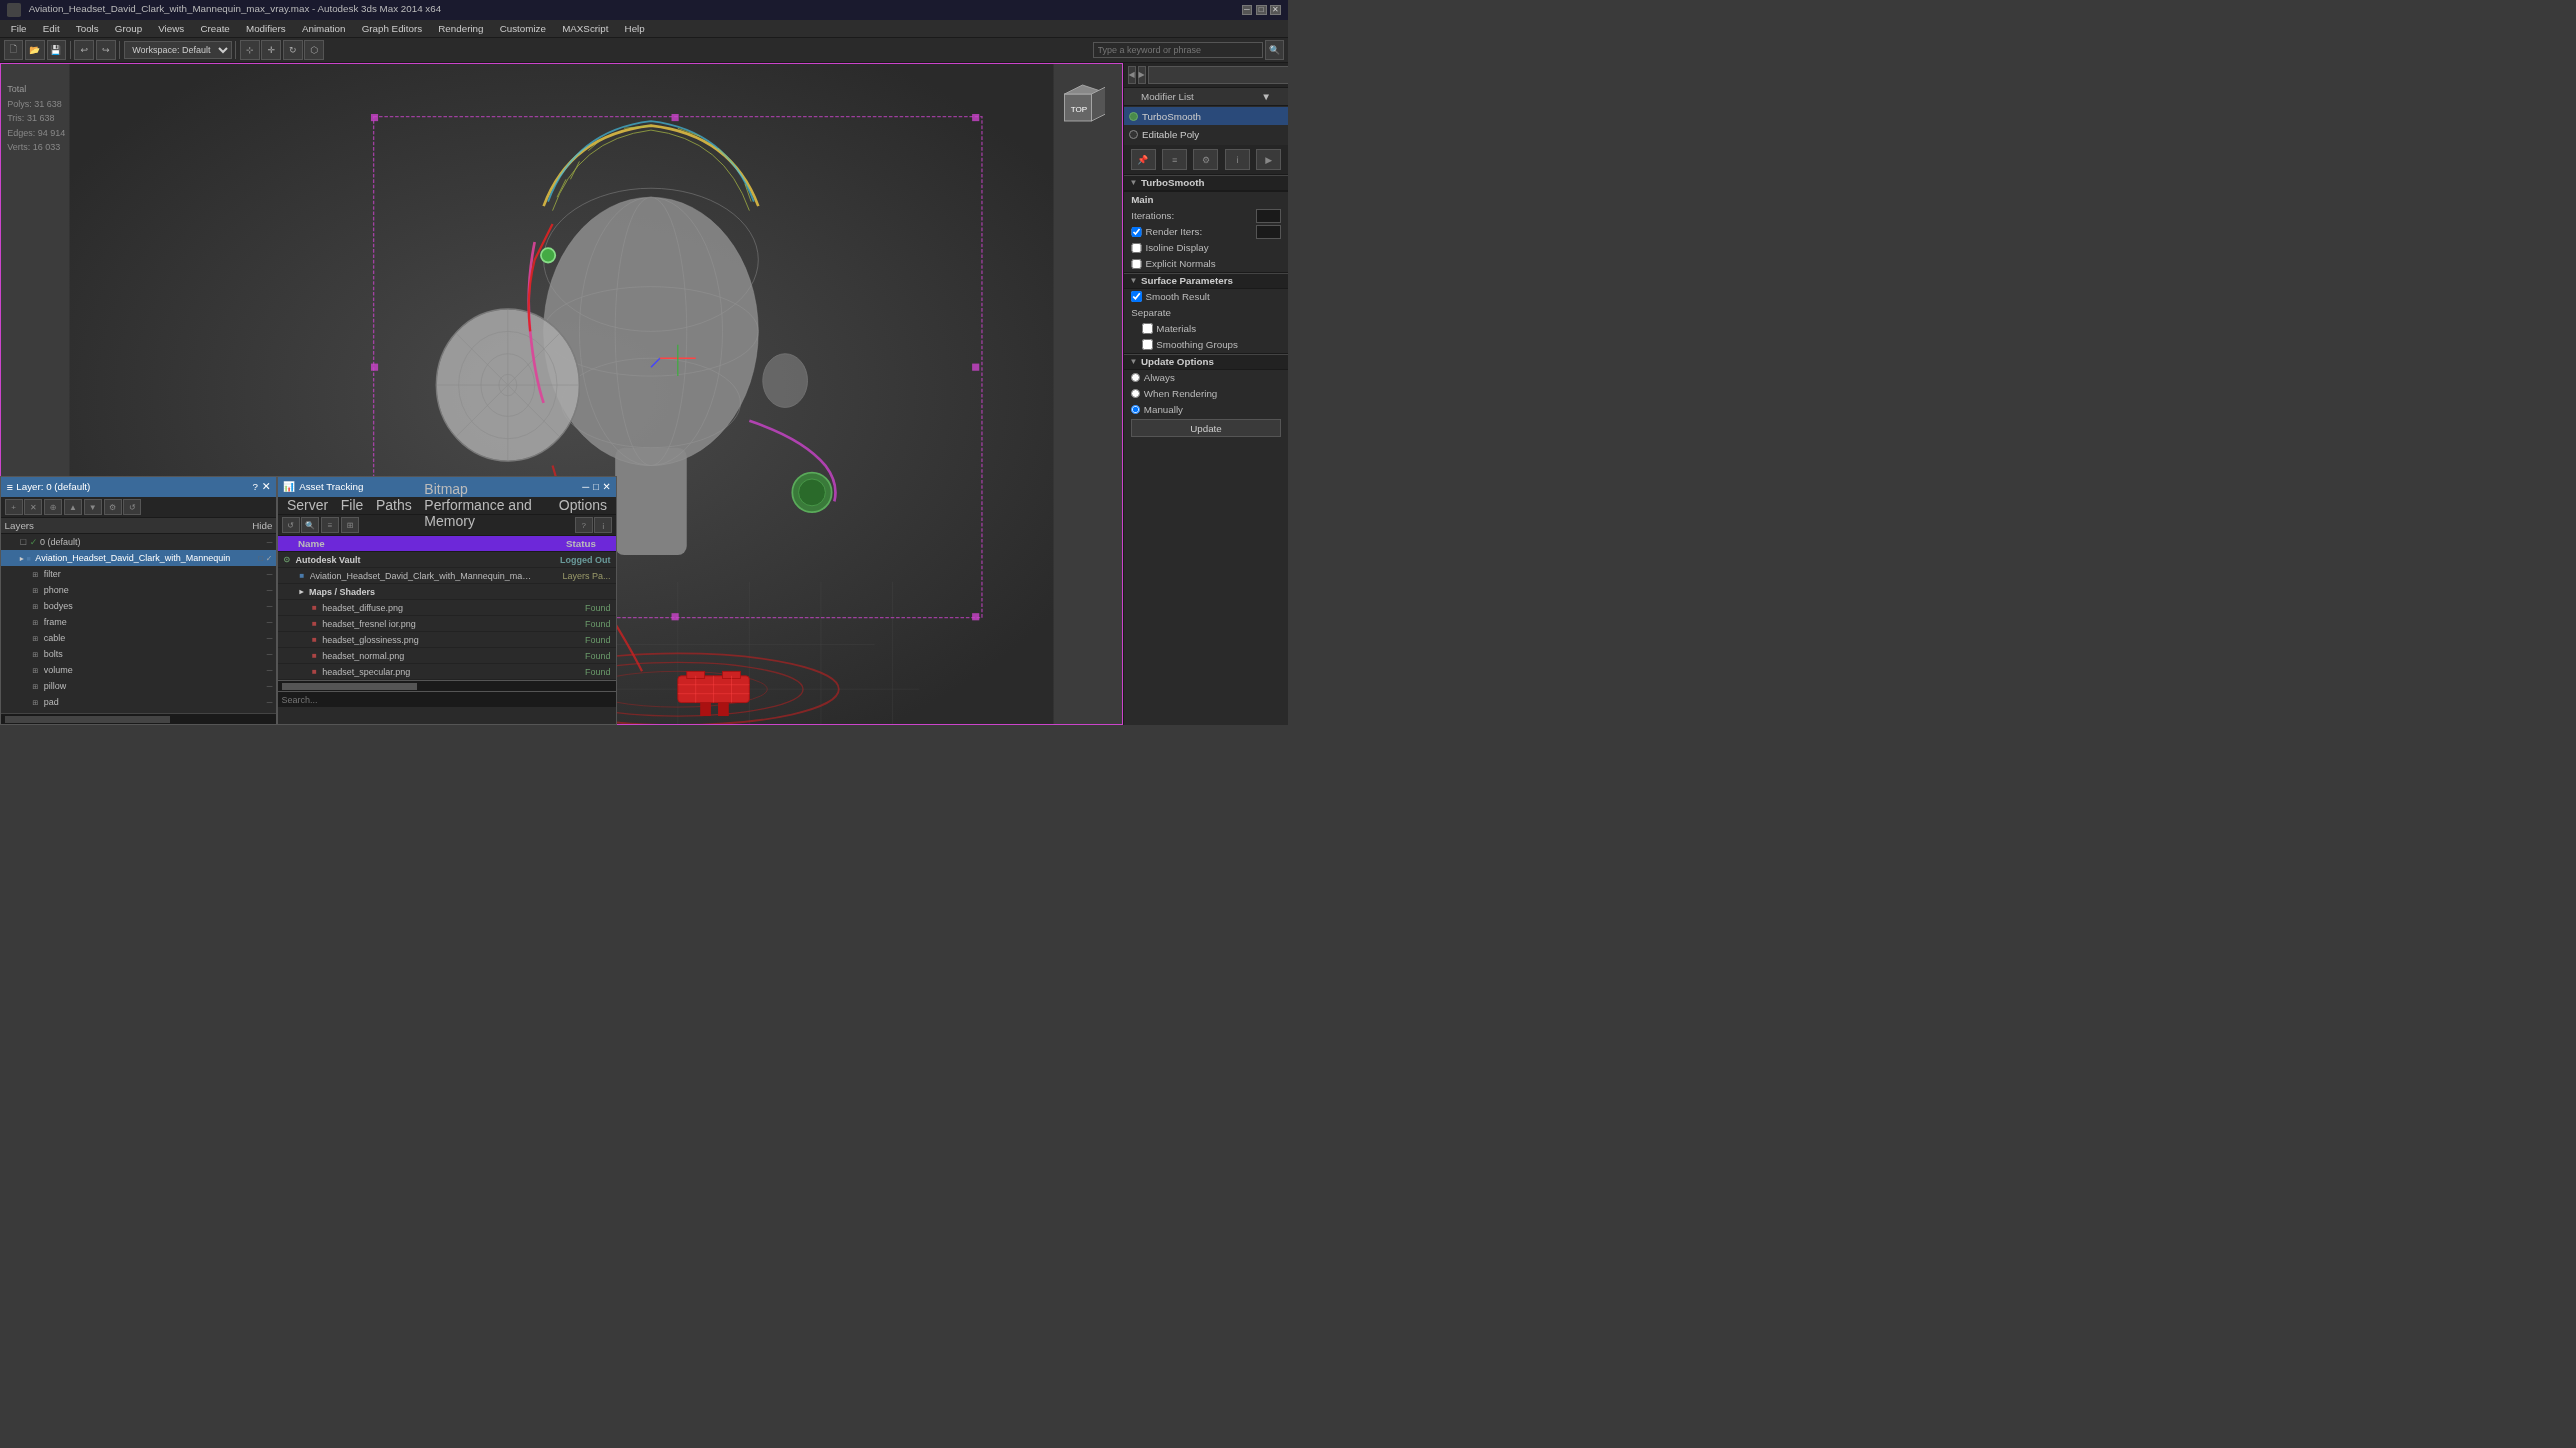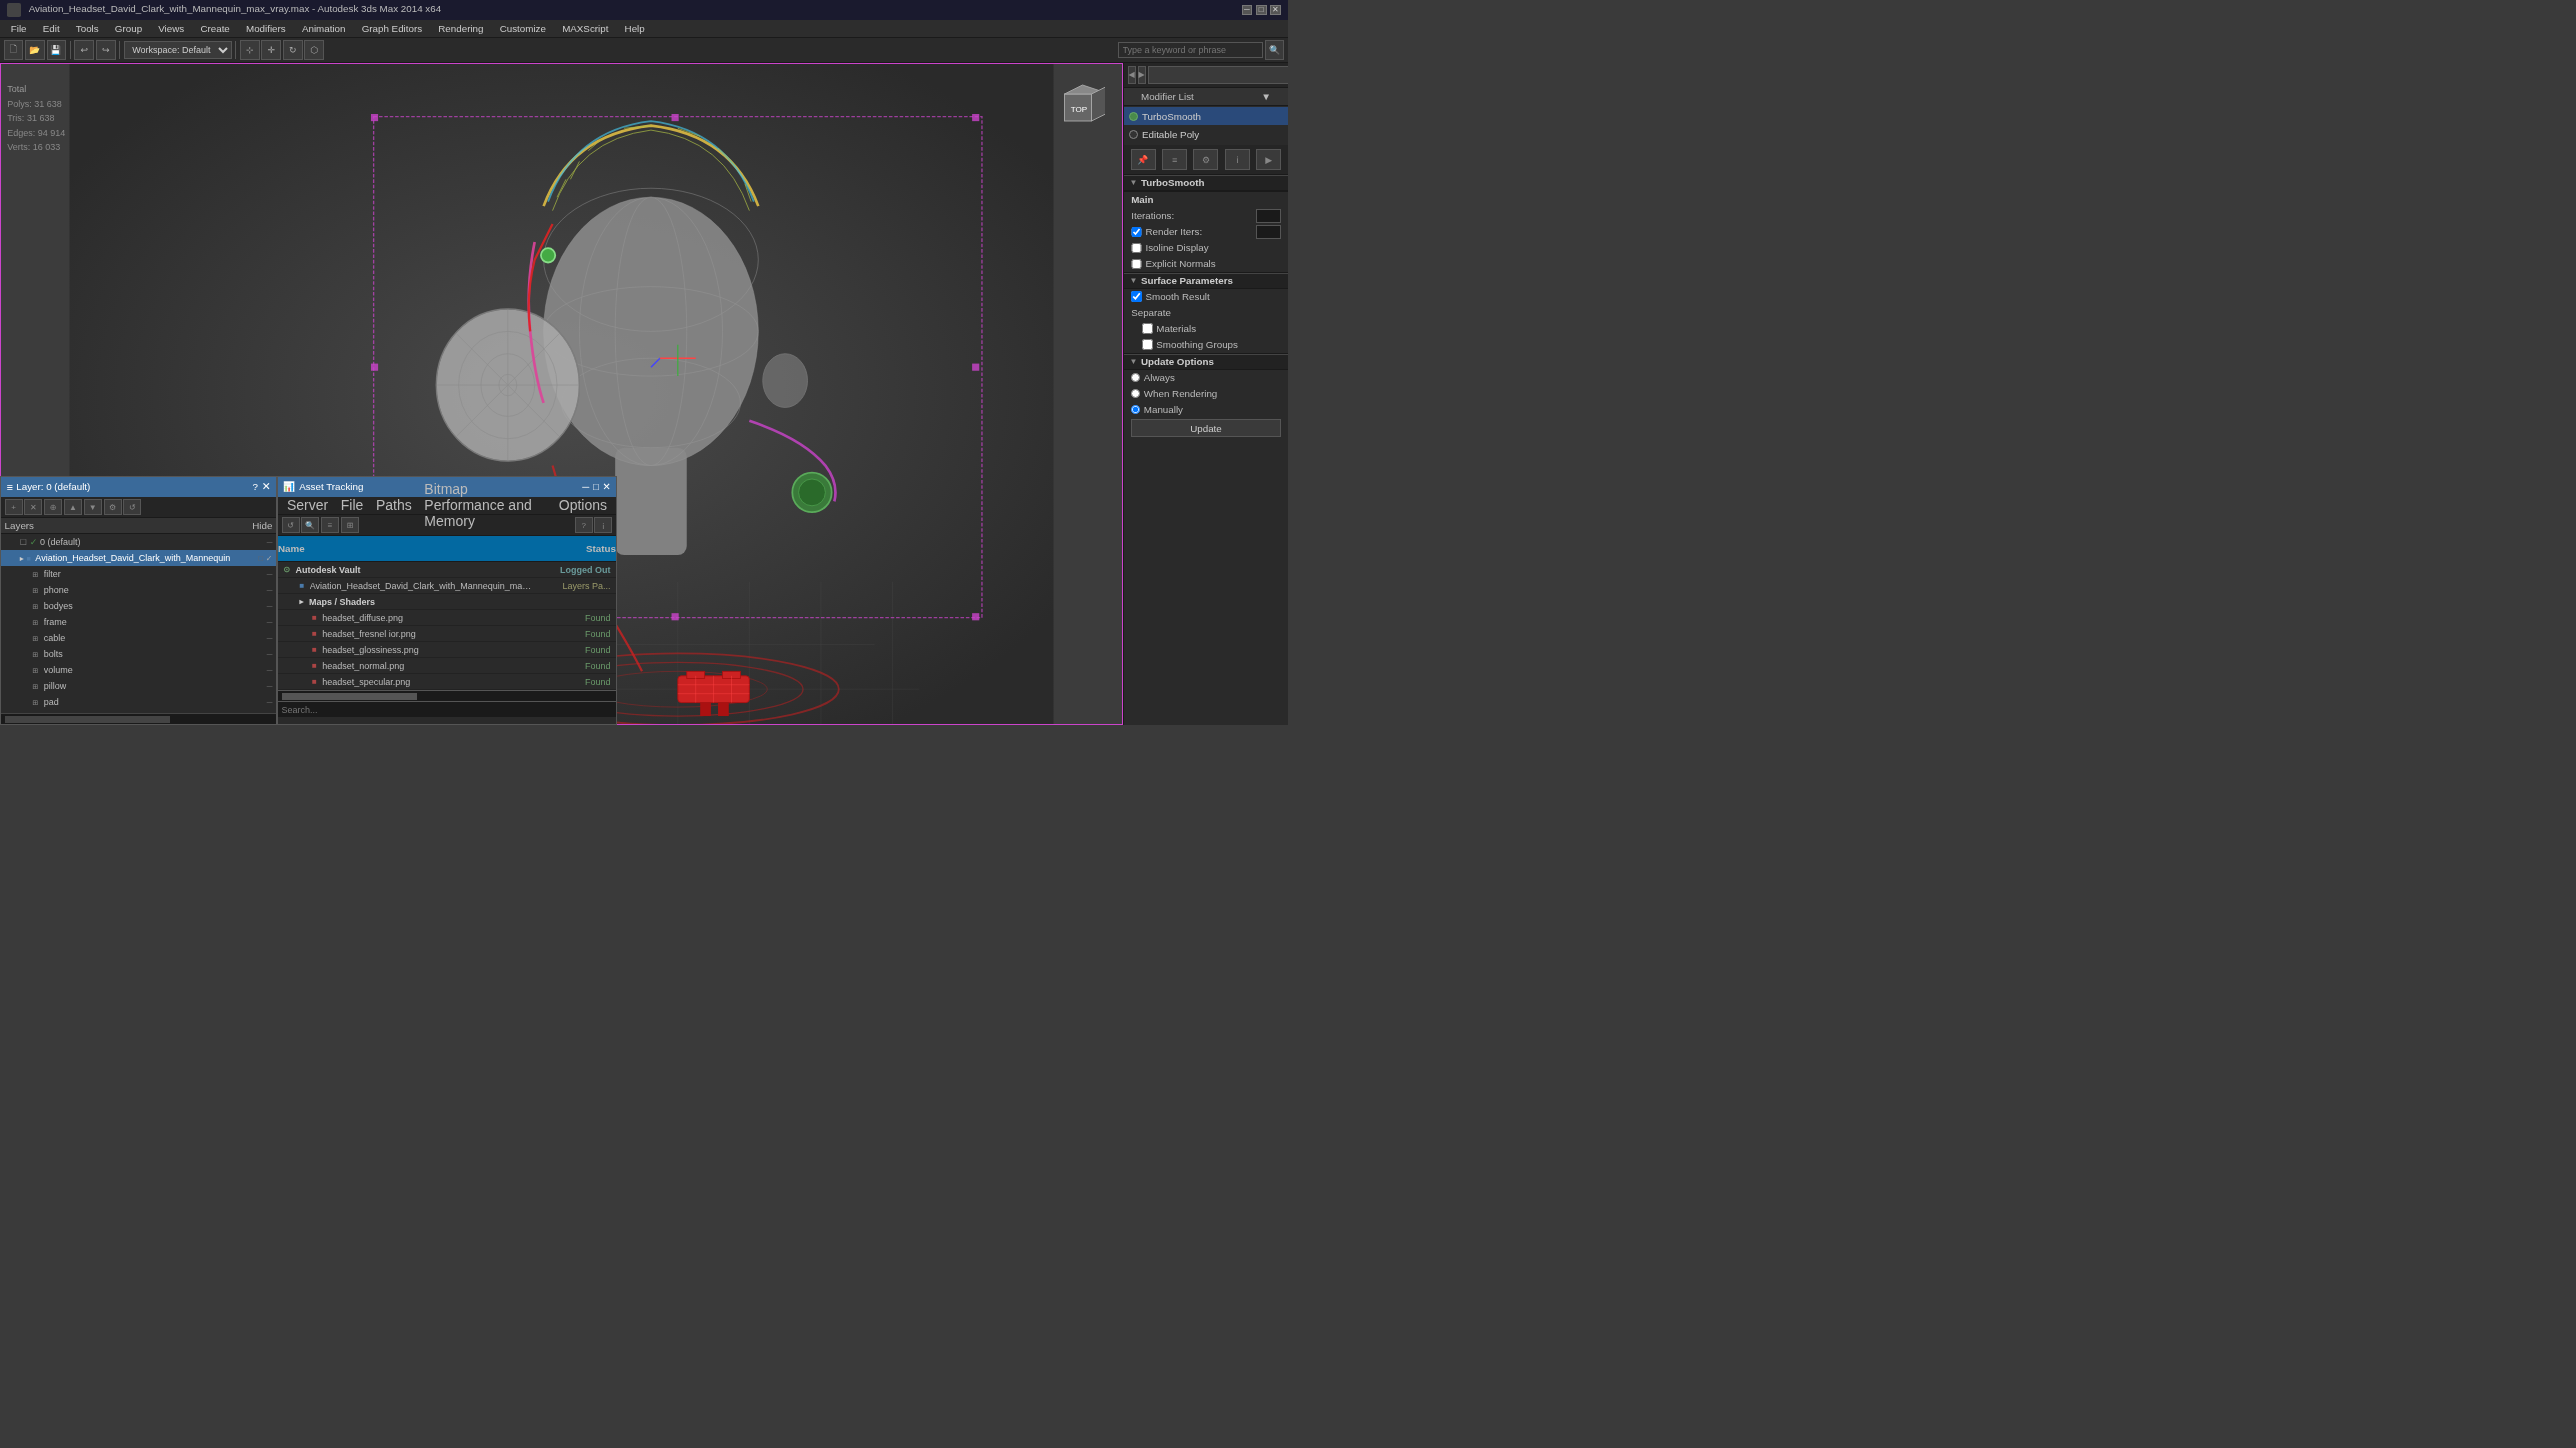--- a/index.html
+++ b/index.html
@@ -70,21 +70,21 @@
       color: #ccc; font-size: 9px; padding: 0 3.6px;
     }
     #search-box {
       margin-left: auto;
       height: 16px;
       background: #2a2a2a;
       border: 0.9px solid #555;
       color: #999;
       font-size: 9px;
       padding: 0 3.6px;
-      width: 145px;
+      width: 170px;
     }
 
     
     #main-layout {
       display: flex;
       height: calc(725px - 63px);
       position: relative;
     }
 
     
@@ -430,24 +430,24 @@
       width: 18px; height: 16px;
       background: #3a3a3a;
       border: 0.9px solid #555;
       display: flex; align-items: center; justify-content: center;
       cursor: pointer; color: #888; font-size: 8px;
     }
 
     #asset-columns {
       display: flex;
       align-items: center;
-      height: 26px;
-      background: #0369a1;
+      height: 16px;
+      background: #6d28d9;
       border-bottom: 0.9px solid #1a1a1a;
-      padding: 0 0;
+      padding: 0 20px;
       font-size: 9.8px;
       color: #bbb;
       font-weight: bold;
     }
     .asset-col-name { flex: 1; }
     .asset-col-status { width: 72px; text-align: right; }
 
     .asset-list { background: #2a2a2a; }
 
     .asset-item {

